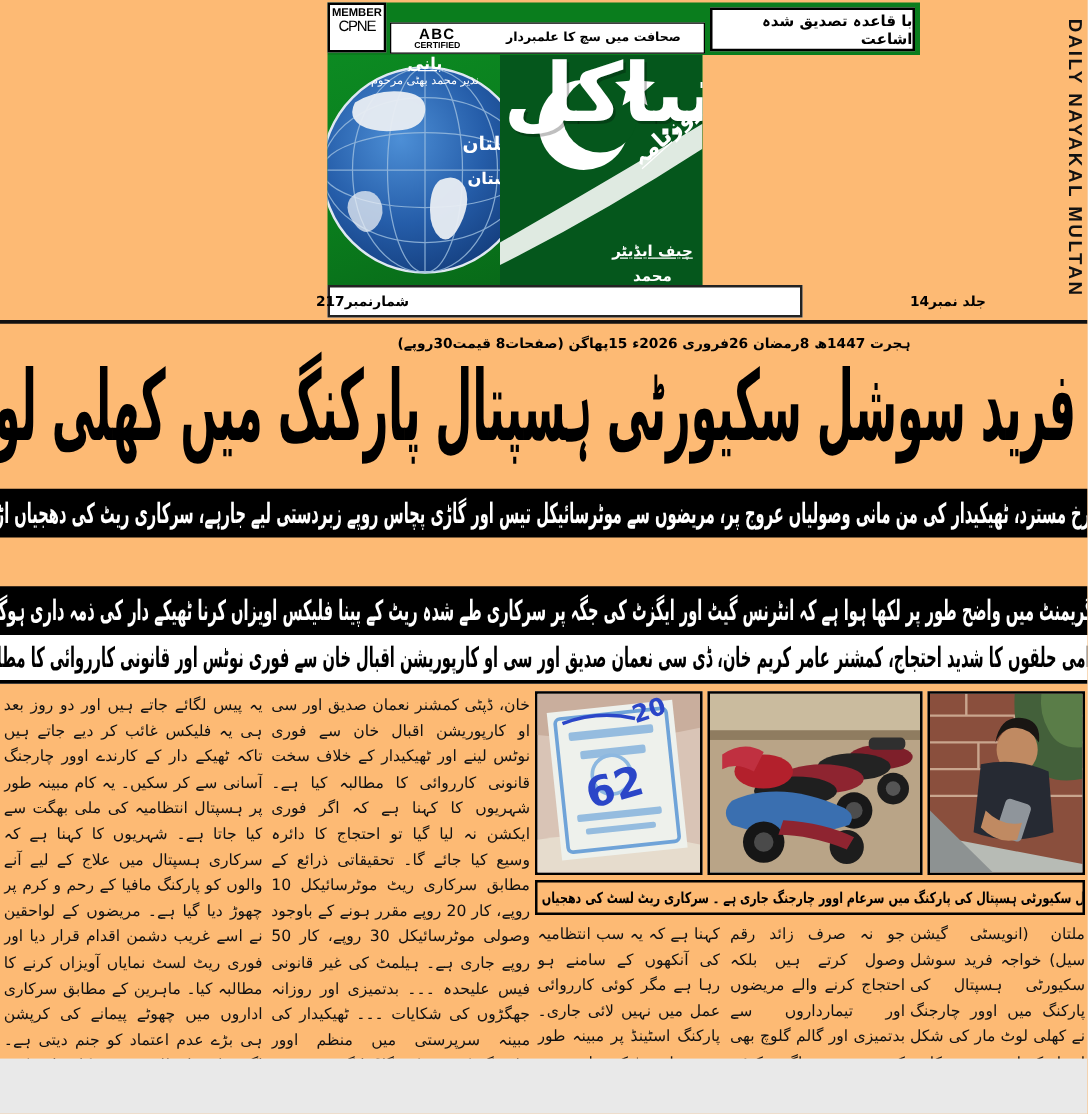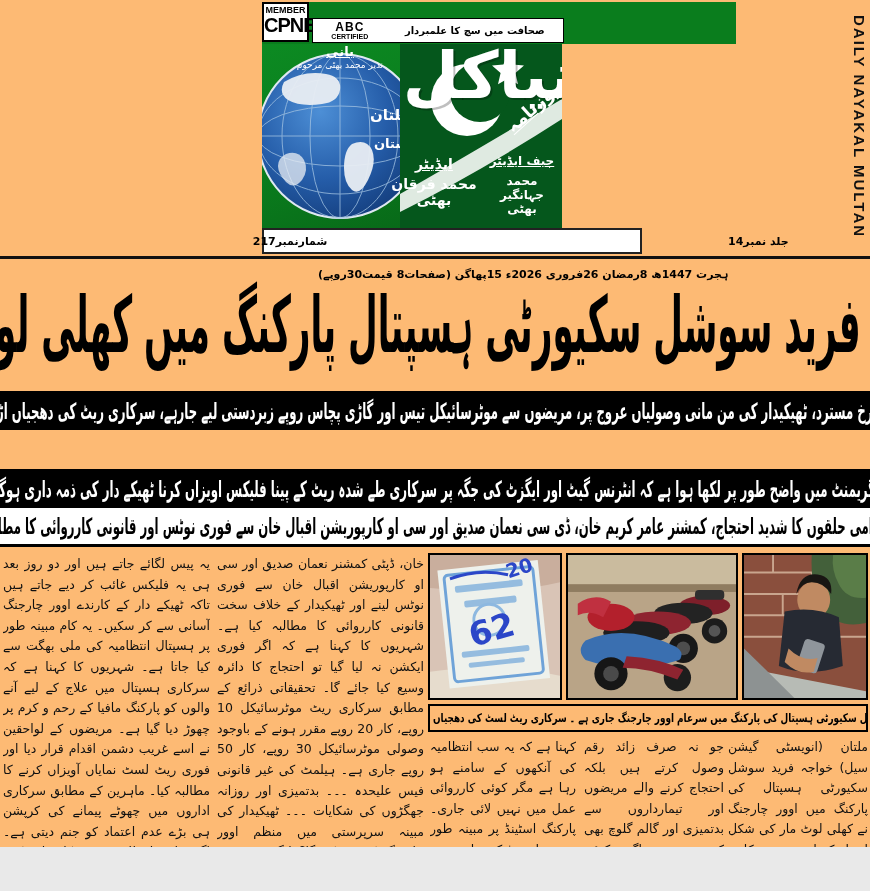--- a/index.html
+++ b/index.html
@@ -5,21 +5,21 @@
   html,body{margin:0;padding:0;background:#e9e9e9;}
   .page{position:relative;width:870px;height:847px;background:#fdba74;
         font-family:"DejaVu Sans",sans-serif;color:#000;overflow:hidden;margin:0 auto;padding-left:32px;}
   .latin{font-family:"Liberation Sans",sans-serif;}
 
   
   .mast-top-bg{position:absolute;left:262px;top:2px;width:474px;height:42px;background:#0a7d1d;}
   .member-box{position:absolute;left:262px;top:2px;width:47px;height:40px;background:#fff;
               border:2px solid #000;box-sizing:border-box;text-align:center;line-height:1;}
   .member-box .l1{font-size:9px;font-weight:bold;display:block;margin-top:2px;}
-  .member-box .l2{font-size:20px;font-weight:bold;display:block;letter-spacing:-1px;}
+  .member-box .l2{font-size:12px;font-weight:normal;display:block;letter-spacing:-1px;}
   .email-bar{position:absolute;left:312px;top:3px;width:252px;height:14px;background:#0a7d1d;
              border:1px solid #fff;box-sizing:border-box;color:#fff;font-weight:bold;font-size:10px;
              text-align:center;line-height:12px;}
   .slogan-row{position:absolute;left:312px;top:18px;width:252px;height:25px;background:#fff;
               border:1px solid #000;box-sizing:border-box;display:flex;align-items:center;
               justify-content:space-around;direction:rtl;}
   .slogan-row .slogan{font-size:10px;font-weight:bold;}
   .abc{ text-align:center;line-height:1;}
   .abc .a1{font-size:12px;font-weight:bold;letter-spacing:1px;display:block;}
   .abc .a2{font-size:7px;font-weight:bold;display:block;}
@@ -37,21 +37,21 @@
   .logo-title{position:absolute;left:62px;top:-6px;width:250px;color:#fff;font-size:65px;font-weight:bold;
               direction:rtl;white-space:nowrap;text-shadow:2px 2px 0 rgba(0,0,0,.25);z-index:5;}
   .rozna{position:absolute;left:238px;top:52px;color:#fff;font-size:18px;font-weight:bold;
          transform:rotate(-42deg);direction:rtl;z-index:6;text-decoration:underline;}
   .ed-block{position:absolute;color:#fff;direction:rtl;text-align:center;z-index:6;}
   .ed-block .lab{display:block;font-weight:bold;text-decoration:underline;}
   .ed-block .nam{display:block;font-weight:bold;}
   .editor{left:126px;top:112px;width:92px;}
   .editor .lab{font-size:14px;} .editor .nam{font-size:14px;margin-top:4px;}
   .chief{left:222px;top:110px;width:76px;}
-  .chief .lab{font-size:12px;} .chief .nam{font-size:12px;margin-top:6px;}
+  .chief .lab{font-size:12px;margin-top:40px;} .chief .nam{font-size:12px;margin-top:6px;}
   .mast-bottom{position:absolute;left:262px;top:228px;width:380px;height:26px;background:#fff;
                border:2px solid #222;box-sizing:border-box;display:flex;align-items:stretch;
                font-weight:bold;font-size:11px;}
   .mb-cell{display:flex;align-items:center;justify-content:center;direction:rtl;white-space:nowrap;}
   .mb-issue{width:52px;}
   .mb-date{flex:1;border-left:2px solid #222;border-right:2px solid #222;margin-top:44px;}
   .mb-vol{width:56px;}
   .vert-strip{position:absolute;left:838px;top:4px;width:30px;height:246px;
               writing-mode:vertical-rl;font-family:"Liberation Sans",sans-serif;
               font-weight:bold;font-size:15px;letter-spacing:2px;color:#111;text-align:center;}
@@ -104,20 +104,21 @@
 
 
   <div class="slogan-row">
     <span class="slogan">صحافت میں سچ کا علمبردار</span>
     <span class="abc latin">
       <span class="a1">ABC</span>
       <span class="a2">CERTIFIED</span>
     </span>
   </div>
 
+  <div class="certified-box">با قاعدہ تصدیق شدہ اشاعت</div>
 
   <div class="mast-main">
 
     <svg class="globe" viewBox="0 0 168 168">
       <defs>
         <radialGradient id="gsea" cx="38%" cy="35%" r="75%">
           <stop offset="0%" stop-color="#4d8fd6"></stop>
             <stop offset="55%" stop-color="#255da9"></stop>
             <stop offset="100%" stop-color="#123a78"></stop>
         </radialGradient>
@@ -149,24 +150,20 @@
     </svg>
 
     <div class="founder">
       <span class="f1">بانی</span>
       <span class="f2">نذیر محمد بھٹی مرحوم</span>
     </div>
 
     <div class="logo-title">نیاکل</div>
     <div class="rozna">روزنامہ</div>
 
-    <div class="ed-block editor">
-      <span class="lab">ایڈیٹر</span>
-      <span class="nam">محمد فرقان بھٹی</span>
-    </div>
     <div class="ed-block chief">
       <span class="lab">چیف ایڈیٹر</span>
       <span class="nam">محمد جہانگیر بھٹی</span>
     </div>
   </div>
 
   <div class="mast-bottom">
     <div class="mb-cell mb-issue">شمارنمبر217</div>
     <div class="mb-cell mb-date">ہجرت 1447ھ 8رمضان 26فروری 2026ء 15پھاگن (صفحات8 قیمت30روپے)</div>
     <div class="mb-cell mb-vol">جلد نمبر14</div>

